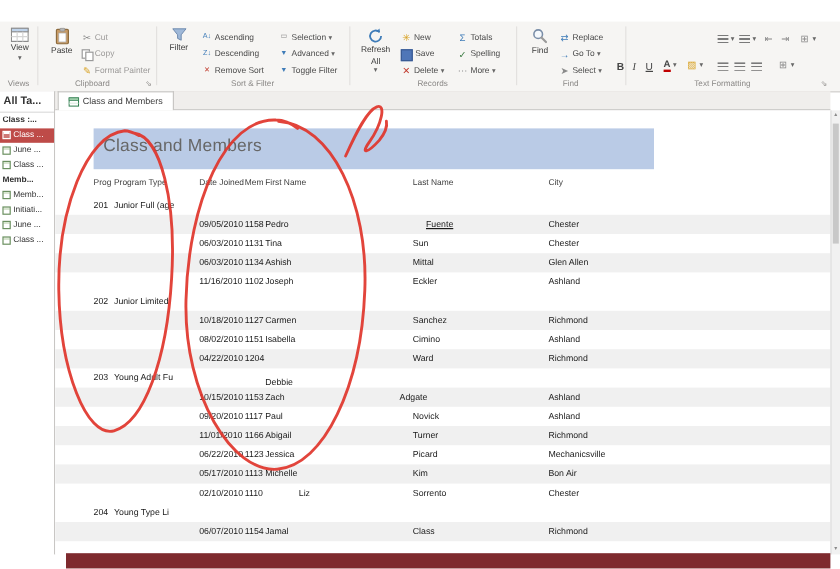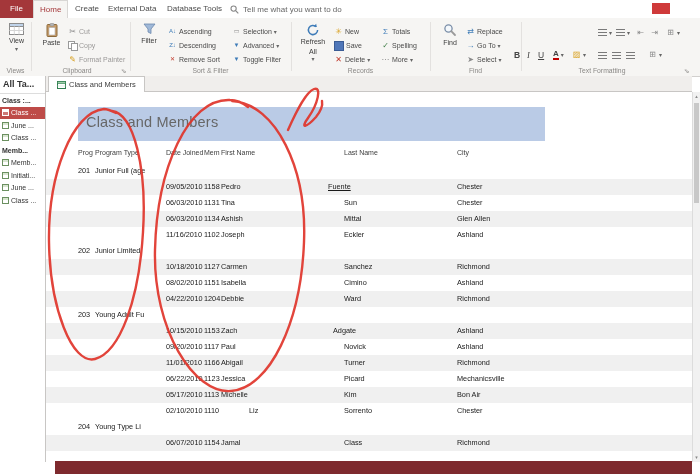--- a/index.html
+++ b/index.html
@@ -72,35 +72,20 @@
   .bottombar{position:absolute;left:55px;top:461px;width:637px;height:13px;background:#7E2A2E;}
 
   
   .ink{position:absolute;left:0;top:0;pointer-events:none;z-index:60;}
 </style>
 </head>
 <body>
 
 <div class="app">
 
-  <div class="tabbar">
-    <div class="tab file">File</div>
-    <div class="tab active" style="left:33px">Home</div>
-    <div class="tab" style="left:69px">Create</div>
-    <div class="tab" style="left:102px">External Data</div>
-    <div class="tab" style="left:161px">Database Tools</div>
-    <div class="tellme">
-      <svg width="9" height="9">
-          <circle cx="3.6" cy="3.6" r="2.6" fill="none" stroke="#888" stroke-width="1.1"></circle>
-          <line x1="5.6" y1="5.6" x2="8.3" y2="8.3" stroke="#888" stroke-width="1.2"></line>
-        </svg>
-      <span>Tell me what you want to do</span>
-    </div>
-    <div class="redbox"></div>
-  </div>
 
   <div class="ribbon">
 
     <div class="bigbtn" style="left:3px;width:27px">
       <svg width="15" height="12">
           <rect x="0.5" y="0.5" width="14" height="11" fill="#fff" stroke="#8C8C8C"></rect>
           <rect x="0.5" y="0.5" width="14" height="3" fill="#BFD3EA" stroke="#8C8C8C"></rect>
           <line x1="5.3" y1="3.5" x2="5.3" y2="11.5" stroke="#D5D5D5"></line>
           <line x1="10" y1="3.5" x2="10" y2="11.5" stroke="#D5D5D5"></line>
           <line x1="0.5" y1="7.5" x2="14.5" y2="7.5" stroke="#D5D5D5"></line>
@@ -349,21 +334,21 @@
     </div>
     <div class="rows">
         <div class="rrow">
           <span class="cell" style="left: 32px;">201</span>
           <span class="cell" style="left: 49px;">Junior Full (age</span>
         </div>
         <div class="rrow shaded">
           <span class="cell" style="left: 120px;">09/05/2010</span>
           <span class="cell" style="left: 158px;">1158</span>
           <span class="cell" style="left: 175px;">Pedro</span>
-          <span class="cell" style="left: 282px; text-decoration: underline;">Fuente</span>
+          <span class="cell" style="left: 309px; text-decoration: underline;">Fuente</span>
           <span class="cell" style="left: 411px;">Chester</span>
         </div>
         <div class="rrow">
           <span class="cell" style="left: 120px;">06/03/2010</span>
           <span class="cell" style="left: 158px;">1131</span>
           <span class="cell" style="left: 175px;">Tina</span>
           <span class="cell" style="left: 298px;">Sun</span>
           <span class="cell" style="left: 411px;">Chester</span>
         </div>
         <div class="rrow shaded">
@@ -394,21 +379,21 @@
         <div class="rrow">
           <span class="cell" style="left: 120px;">08/02/2010</span>
           <span class="cell" style="left: 158px;">1151</span>
           <span class="cell" style="left: 175px;">Isabella</span>
           <span class="cell" style="left: 298px;">Cimino</span>
           <span class="cell" style="left: 411px;">Ashland</span>
         </div>
         <div class="rrow shaded">
           <span class="cell" style="left: 120px;">04/22/2010</span>
           <span class="cell" style="left: 158px;">1204</span>
-          <span class="cell" style="left: 175px;">Debbie</span>
+          <span class="cell" style="left: 175px; margin-top: 20px;">Debbie</span>
           <span class="cell" style="left: 298px;">Ward</span>
           <span class="cell" style="left: 411px;">Richmond</span>
         </div>
         <div class="rrow">
           <span class="cell" style="left: 32px;">203</span>
           <span class="cell" style="left: 49px;">Young Adult Fu</span>
         </div>
         <div class="rrow shaded">
           <span class="cell" style="left: 120px;">10/15/2010</span>
           <span class="cell" style="left: 158px;">1153</span>

